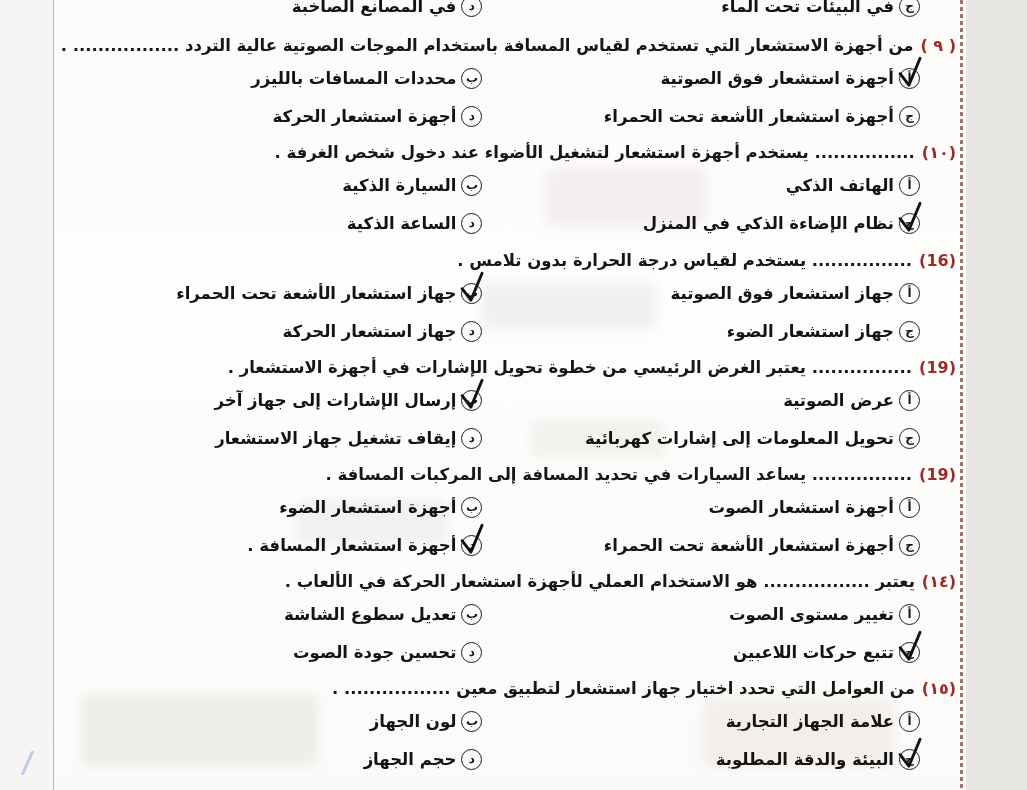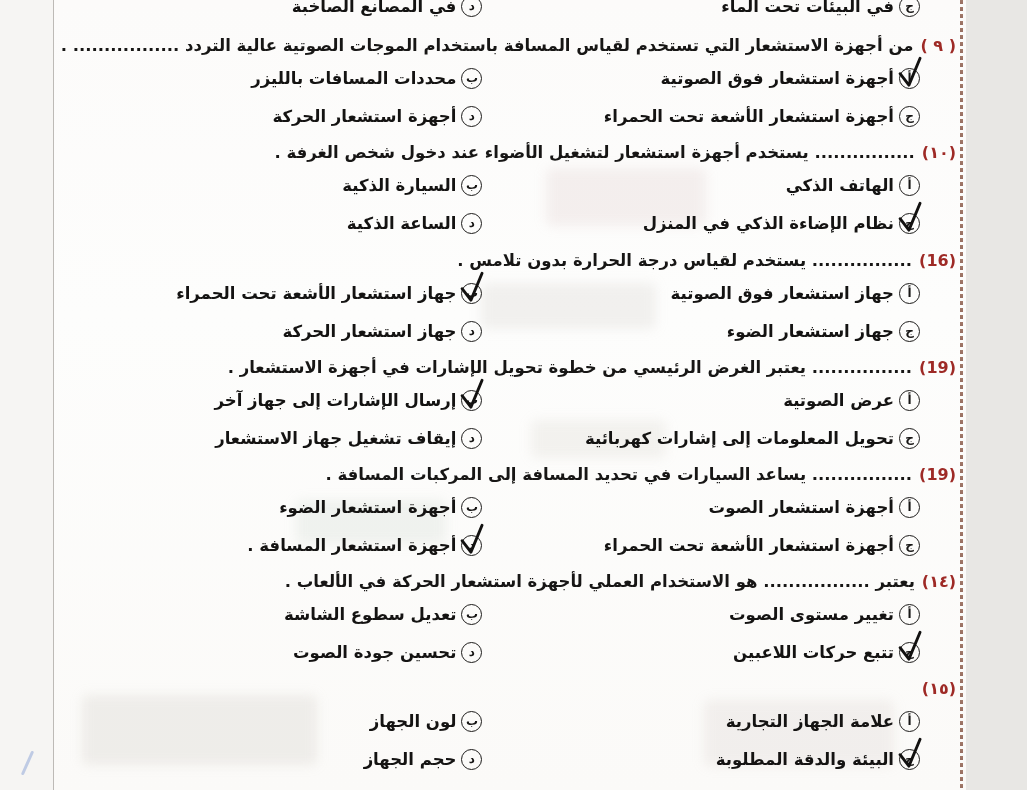--- a/index.html
+++ b/index.html
@@ -349,20 +349,21 @@
 
     </span>
     <span class="option-label">تحسين جودة الصوت</span>
   </div>
 </div>
   </div>
 
   <div class="question" style="top: 676px;">
     <div class="q-header">
       <span class="q-number">(١٥)</span>
+      <span class="q-text">من العوامل التي تحدد اختيار جهاز استشعار لتطبيق معين ................. .</span>
     </div>
     <div class="options">
   <div class="option">
     <span class="letter-circle">
       <span>أ</span>
 
     </span>
     <span class="option-label">علامة الجهاز التجارية</span>
   </div>
 

